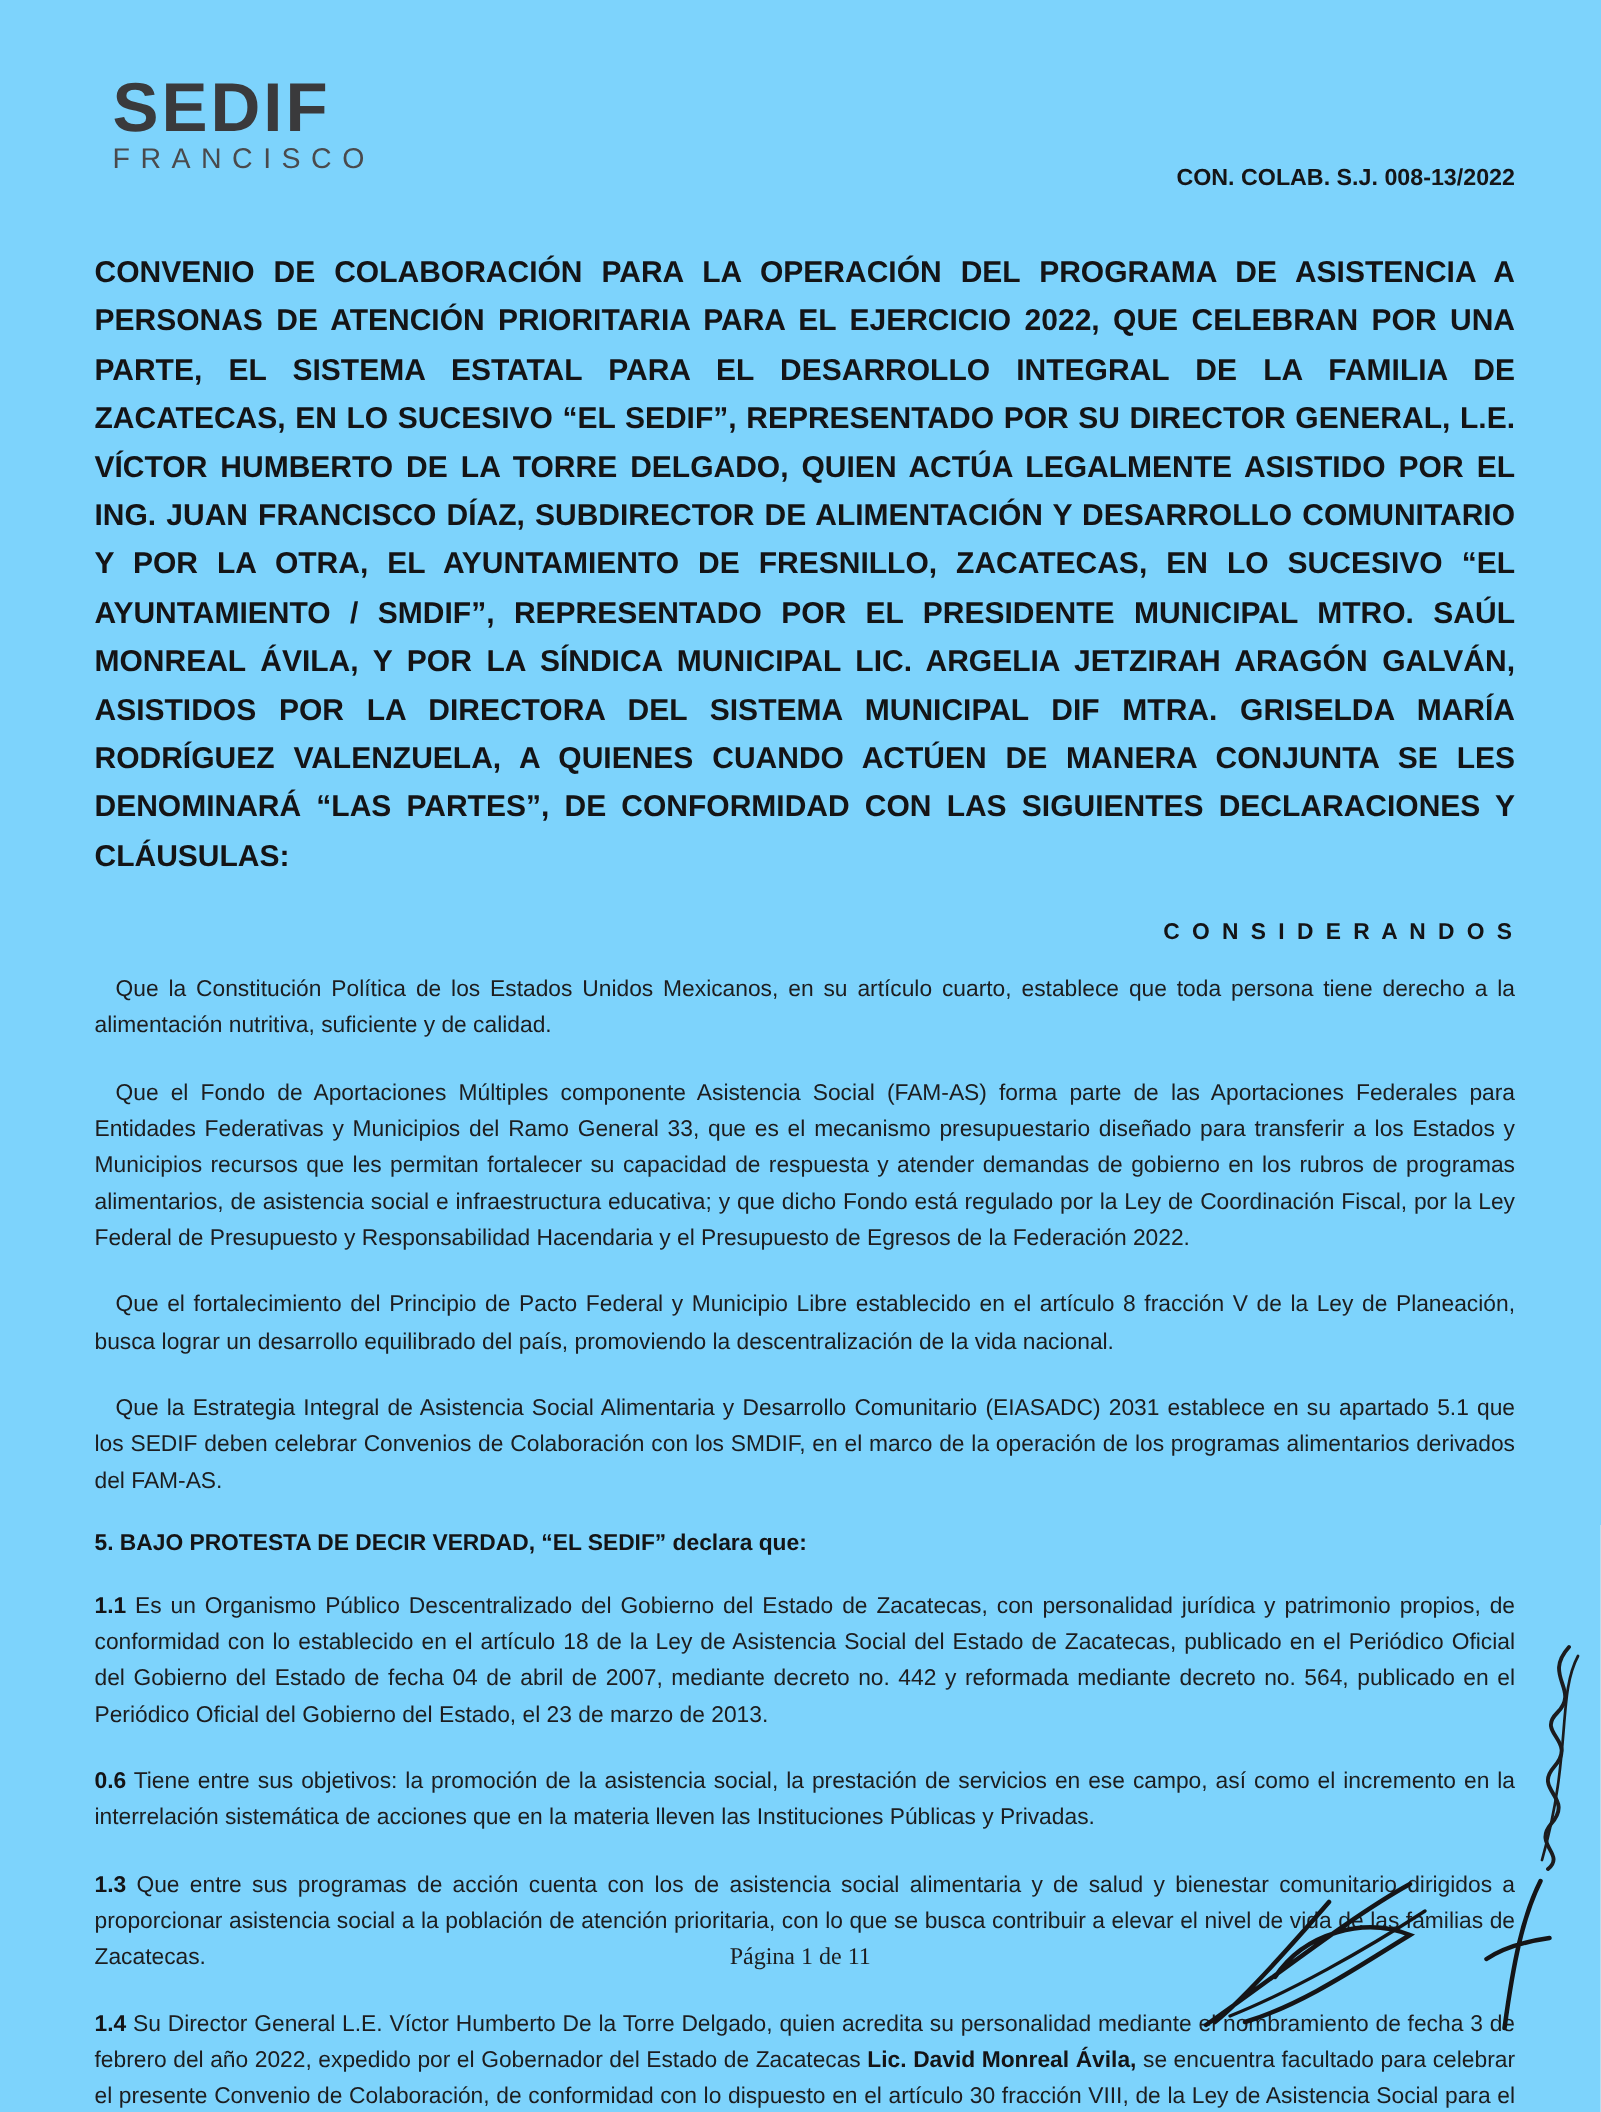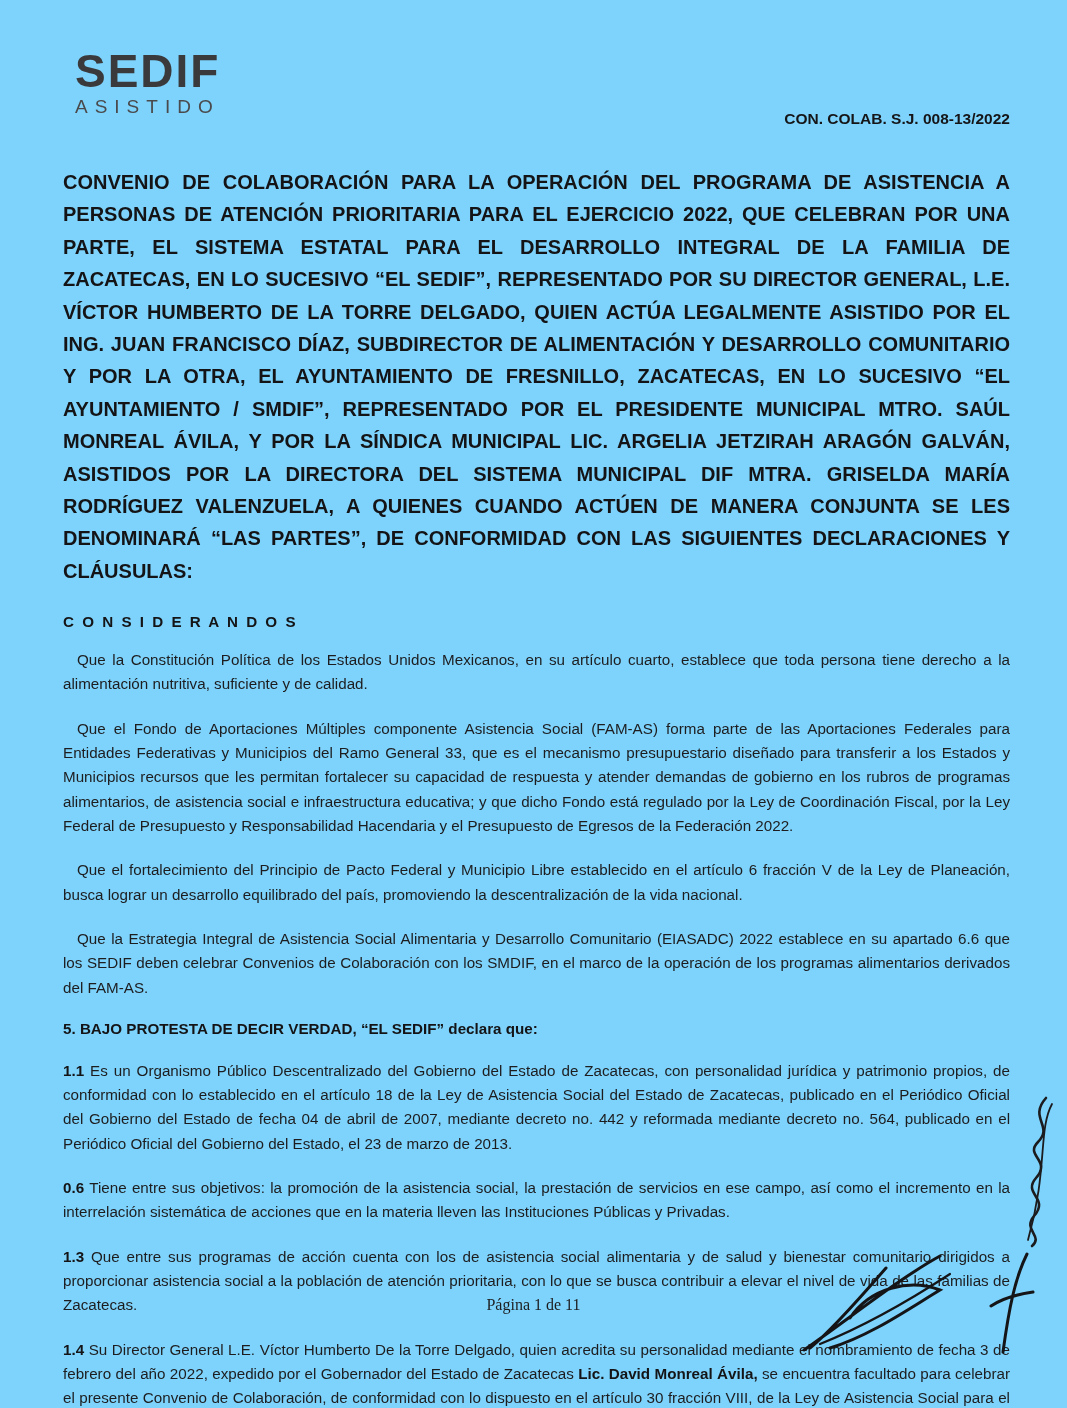--- a/index.html
+++ b/index.html
@@ -34,21 +34,21 @@
   }
   .intro{
     margin-top:38px;
     font-weight:700;
     font-size:20px;
     line-height:1.62;
     text-align:justify;
     color:#141416;
   }
   .section-heading{
-    text-align:left;
+    text-align:right;
     font-weight:700;
     font-size:15.2px;
     margin:26px 0 18px 0;
     letter-spacing:2px;
     color:#141416;
   }
   .para{
     font-size:15.2px;
     line-height:1.6;
     text-align:justify;
@@ -85,33 +85,33 @@
   .sig svg{display:block;}
 </style>
 </head>
 <body>
 
 <div class="page">
   <div class="content">
 
     <div class="logo-block">
       <div class="logo-main">SEDIF</div>
-      <div class="logo-sub">ASISTIDO</div>
+      <div class="logo-sub">FRANCISCO</div>
     </div>
 
     <div class="ref-number">CON. COLAB. S.J.  008-13/2022</div>
 
     <p class="intro">CONVENIO DE COLABORACIÓN PARA LA OPERACIÓN DEL  PROGRAMA DE ASISTENCIA A PERSONAS DE ATENCIÓN PRIORITARIA PARA EL EJERCICIO 2022,  QUE CELEBRAN POR UNA PARTE, EL SISTEMA ESTATAL PARA EL DESARROLLO INTEGRAL DE LA FAMILIA DE ZACATECAS, EN LO SUCESIVO “EL SEDIF”, REPRESENTADO POR SU DIRECTOR GENERAL, L.E. VÍCTOR HUMBERTO DE LA TORRE DELGADO, QUIEN ACTÚA LEGALMENTE ASISTIDO POR EL ING. JUAN FRANCISCO DÍAZ, SUBDIRECTOR DE ALIMENTACIÓN Y DESARROLLO COMUNITARIO Y POR LA OTRA, EL AYUNTAMIENTO DE FRESNILLO, ZACATECAS, EN LO SUCESIVO “EL AYUNTAMIENTO / SMDIF”, REPRESENTADO POR EL PRESIDENTE MUNICIPAL MTRO. SAÚL MONREAL ÁVILA, Y POR  LA SÍNDICA MUNICIPAL LIC. ARGELIA JETZIRAH ARAGÓN GALVÁN, ASISTIDOS POR LA DIRECTORA DEL SISTEMA MUNICIPAL DIF MTRA. GRISELDA MARÍA RODRÍGUEZ VALENZUELA, A QUIENES CUANDO ACTÚEN DE MANERA CONJUNTA SE LES DENOMINARÁ “LAS PARTES”, DE CONFORMIDAD CON LAS SIGUIENTES DECLARACIONES Y CLÁUSULAS:</p>
 
     <div class="section-heading">C O N S I D E R A N D O S</div>
 
     <p class="para">Que la Constitución Política de los Estados Unidos Mexicanos, en su artículo cuarto, establece que toda persona tiene derecho a la alimentación nutritiva, suficiente y de calidad.</p>
     <p class="para">Que el Fondo de Aportaciones Múltiples componente Asistencia Social (FAM-AS) forma parte de las Aportaciones Federales para Entidades Federativas y Municipios del Ramo General 33, que es el mecanismo presupuestario diseñado para transferir a los Estados y Municipios recursos que les permitan fortalecer su capacidad de respuesta y atender demandas de gobierno en los rubros de programas alimentarios, de asistencia social e infraestructura educativa; y que dicho Fondo está regulado por la Ley de Coordinación Fiscal, por la Ley Federal de Presupuesto y Responsabilidad Hacendaria y el Presupuesto de Egresos de la Federación 2022.</p>
-    <p class="para">Que el fortalecimiento del Principio de Pacto Federal y Municipio Libre establecido en el artículo 6 fracción V de la Ley de Planeación, busca lograr un desarrollo equilibrado del país, promoviendo la descentralización de la vida nacional.</p>
-    <p class="para">Que la Estrategia Integral de Asistencia Social Alimentaria y Desarrollo Comunitario (EIASADC) 2022 establece en su apartado 6.6 que los SEDIF deben celebrar Convenios de Colaboración con los SMDIF, en el marco de la operación de los programas alimentarios derivados del FAM-AS.</p>
+    <p class="para">Que el fortalecimiento del Principio de Pacto Federal y Municipio Libre establecido en el artículo 8 fracción V de la Ley de Planeación, busca lograr un desarrollo equilibrado del país, promoviendo la descentralización de la vida nacional.</p>
+    <p class="para">Que la Estrategia Integral de Asistencia Social Alimentaria y Desarrollo Comunitario (EIASADC) 2031 establece en su apartado 5.1 que los SEDIF deben celebrar Convenios de Colaboración con los SMDIF, en el marco de la operación de los programas alimentarios derivados del FAM-AS.</p>
 
 
     <p class="decl-lead">5. BAJO PROTESTA DE DECIR VERDAD, “EL SEDIF” declara que:</p>
 
     <p class="decl-item"><span class="decl-num">1.1</span><span> Es un Organismo Público Descentralizado del Gobierno del Estado de Zacatecas, con personalidad jurídica y patrimonio propios, de conformidad con lo establecido en el artículo 18 de la Ley de Asistencia Social del Estado de Zacatecas, publicado en el Periódico Oficial del Gobierno del Estado de fecha 04 de abril de 2007, mediante decreto no. 442 y reformada mediante decreto no. 564, publicado en el Periódico Oficial del Gobierno del Estado, el 23 de marzo de 2013.</span></p>
 
     <p class="decl-item"><span class="decl-num">0.6</span><span> Tiene entre sus objetivos: la promoción de la asistencia social, la prestación de servicios en ese campo, así como el incremento en la interrelación sistemática de acciones que en la materia lleven las Instituciones Públicas y Privadas.</span></p>
 
     <p class="decl-item"><span class="decl-num">1.3</span><span> Que entre sus programas de acción cuenta con los de asistencia social alimentaria y de salud y bienestar comunitario dirigidos a proporcionar asistencia social a la población de atención prioritaria, con lo que se busca contribuir a elevar el nivel de vida de las familias de Zacatecas.</span></p>
 

